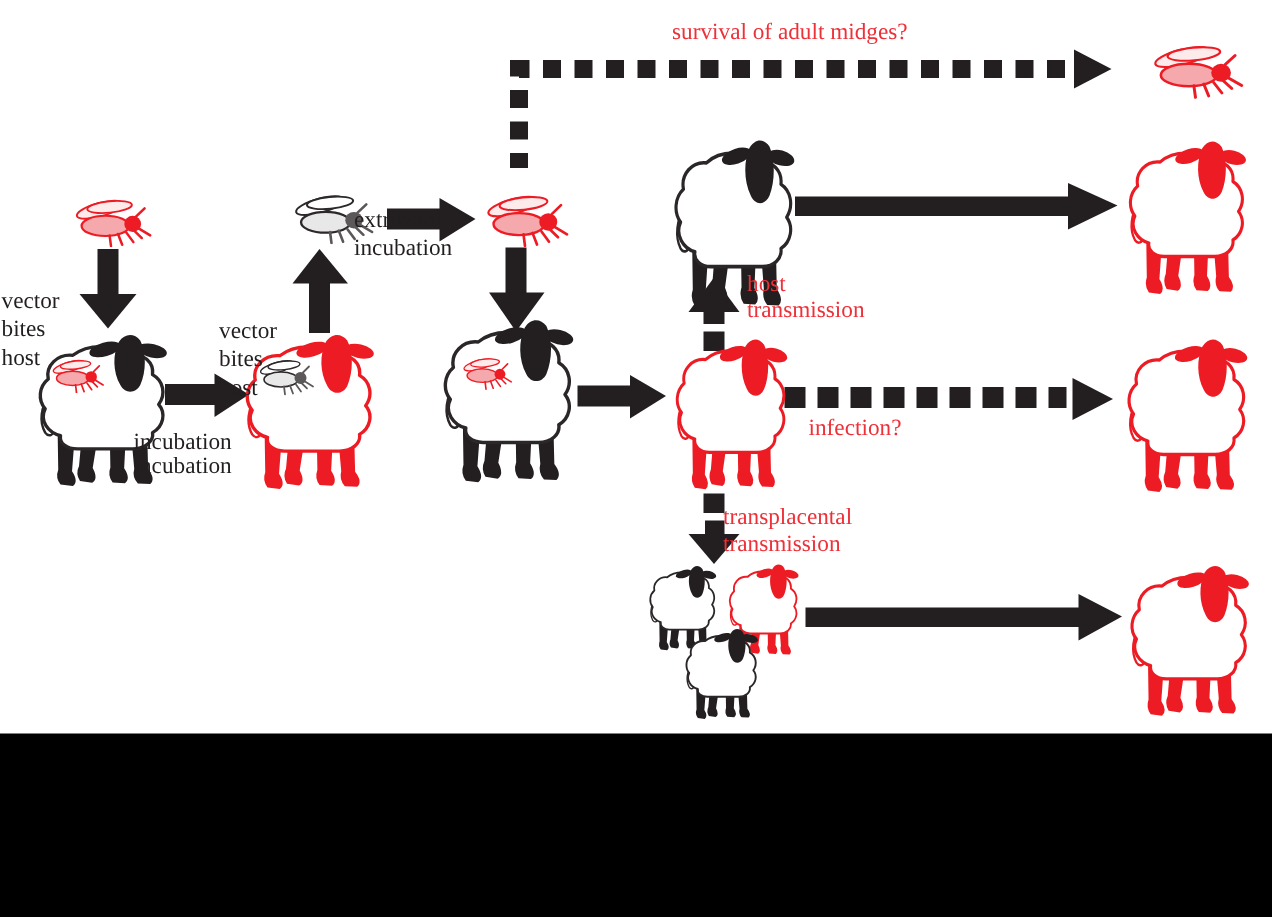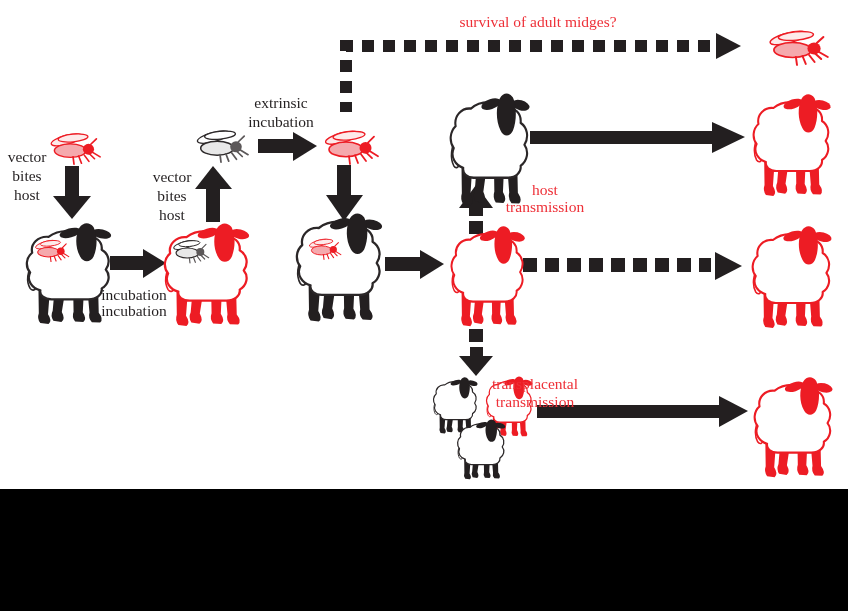--- a/index.html
+++ b/index.html
@@ -6,28 +6,28 @@
   .stage{
     position:relative;width:848px;height:611px;overflow:hidden;
     background:var(--background,#ffffff);
     font-family:"Liberation Serif", serif;
   }
   .layer{position:absolute;left:0;top:0;}
   .animal{position:absolute;}
   .animal > svg.main{width:100%;height:100%;display:block;}
   .rider{position:absolute;}
   .lbl{
-    position:absolute;text-align:center;
+    position:absolute;
     font-size:15.5px;line-height:17px;
     color:var(--black,#231f20);
   }
   .lbl.red{color:var(--red_text,#ee3038);}
-  .lh19{line-height:19px;}
+  .lh19{line-height:19px;margin-top:44px;}
   .lh16{line-height:16px;}
-  .lh18{line-height:18px;margin-top:39px;}
+  .lh18{line-height:18px;}
   
   .sheep-white{--s-outline:#2b2728;--s-head:var(--black,#231f20);--s-legs:var(--black,#231f20);--s-body:#ffffff;}
   .sheep-red{--s-outline:var(--red,#ed1c24);--s-head:var(--red,#ed1c24);--s-legs:var(--red,#ed1c24);--s-body:#ffffff;}
   
   .midge-red{--m-stroke:var(--red,#ed1c24);--m-wing:#fdeaea;--m-fill:#f5a9ad;--m-solid:var(--red,#ed1c24);}
   .midge-gray{--m-stroke:#2d292a;--m-wing:#ffffff;--m-fill:#e8e8e8;--m-solid:#5c5859;}
   .redaction{
     position:absolute;left:0;top:489px;width:848px;height:122px;
     background:var(--redaction_bar,#000000);
   }
@@ -234,20 +234,21 @@
     <div>incubation</div>
   </div>
   <div class="lbl red" style="left:448px;top:13px;width:180px">
     <div>survival of adult midges?</div>
   </div>
   <div class="lbl red" style="left:498px;top:181px;width:94px">
     <div>host</div>
     <div>transmission</div>
   </div>
   <div class="lbl red" style="left:539px;top:277px;width:168px">
+    <div>infection?</div>
   </div>
   <div class="lbl red lh18" style="left:482px;top:336px;width:106px">
     <div>transplacental</div>
     <div>transmission</div>
   </div>
 
   <div class="redaction"></div>
 
 </div>
 

